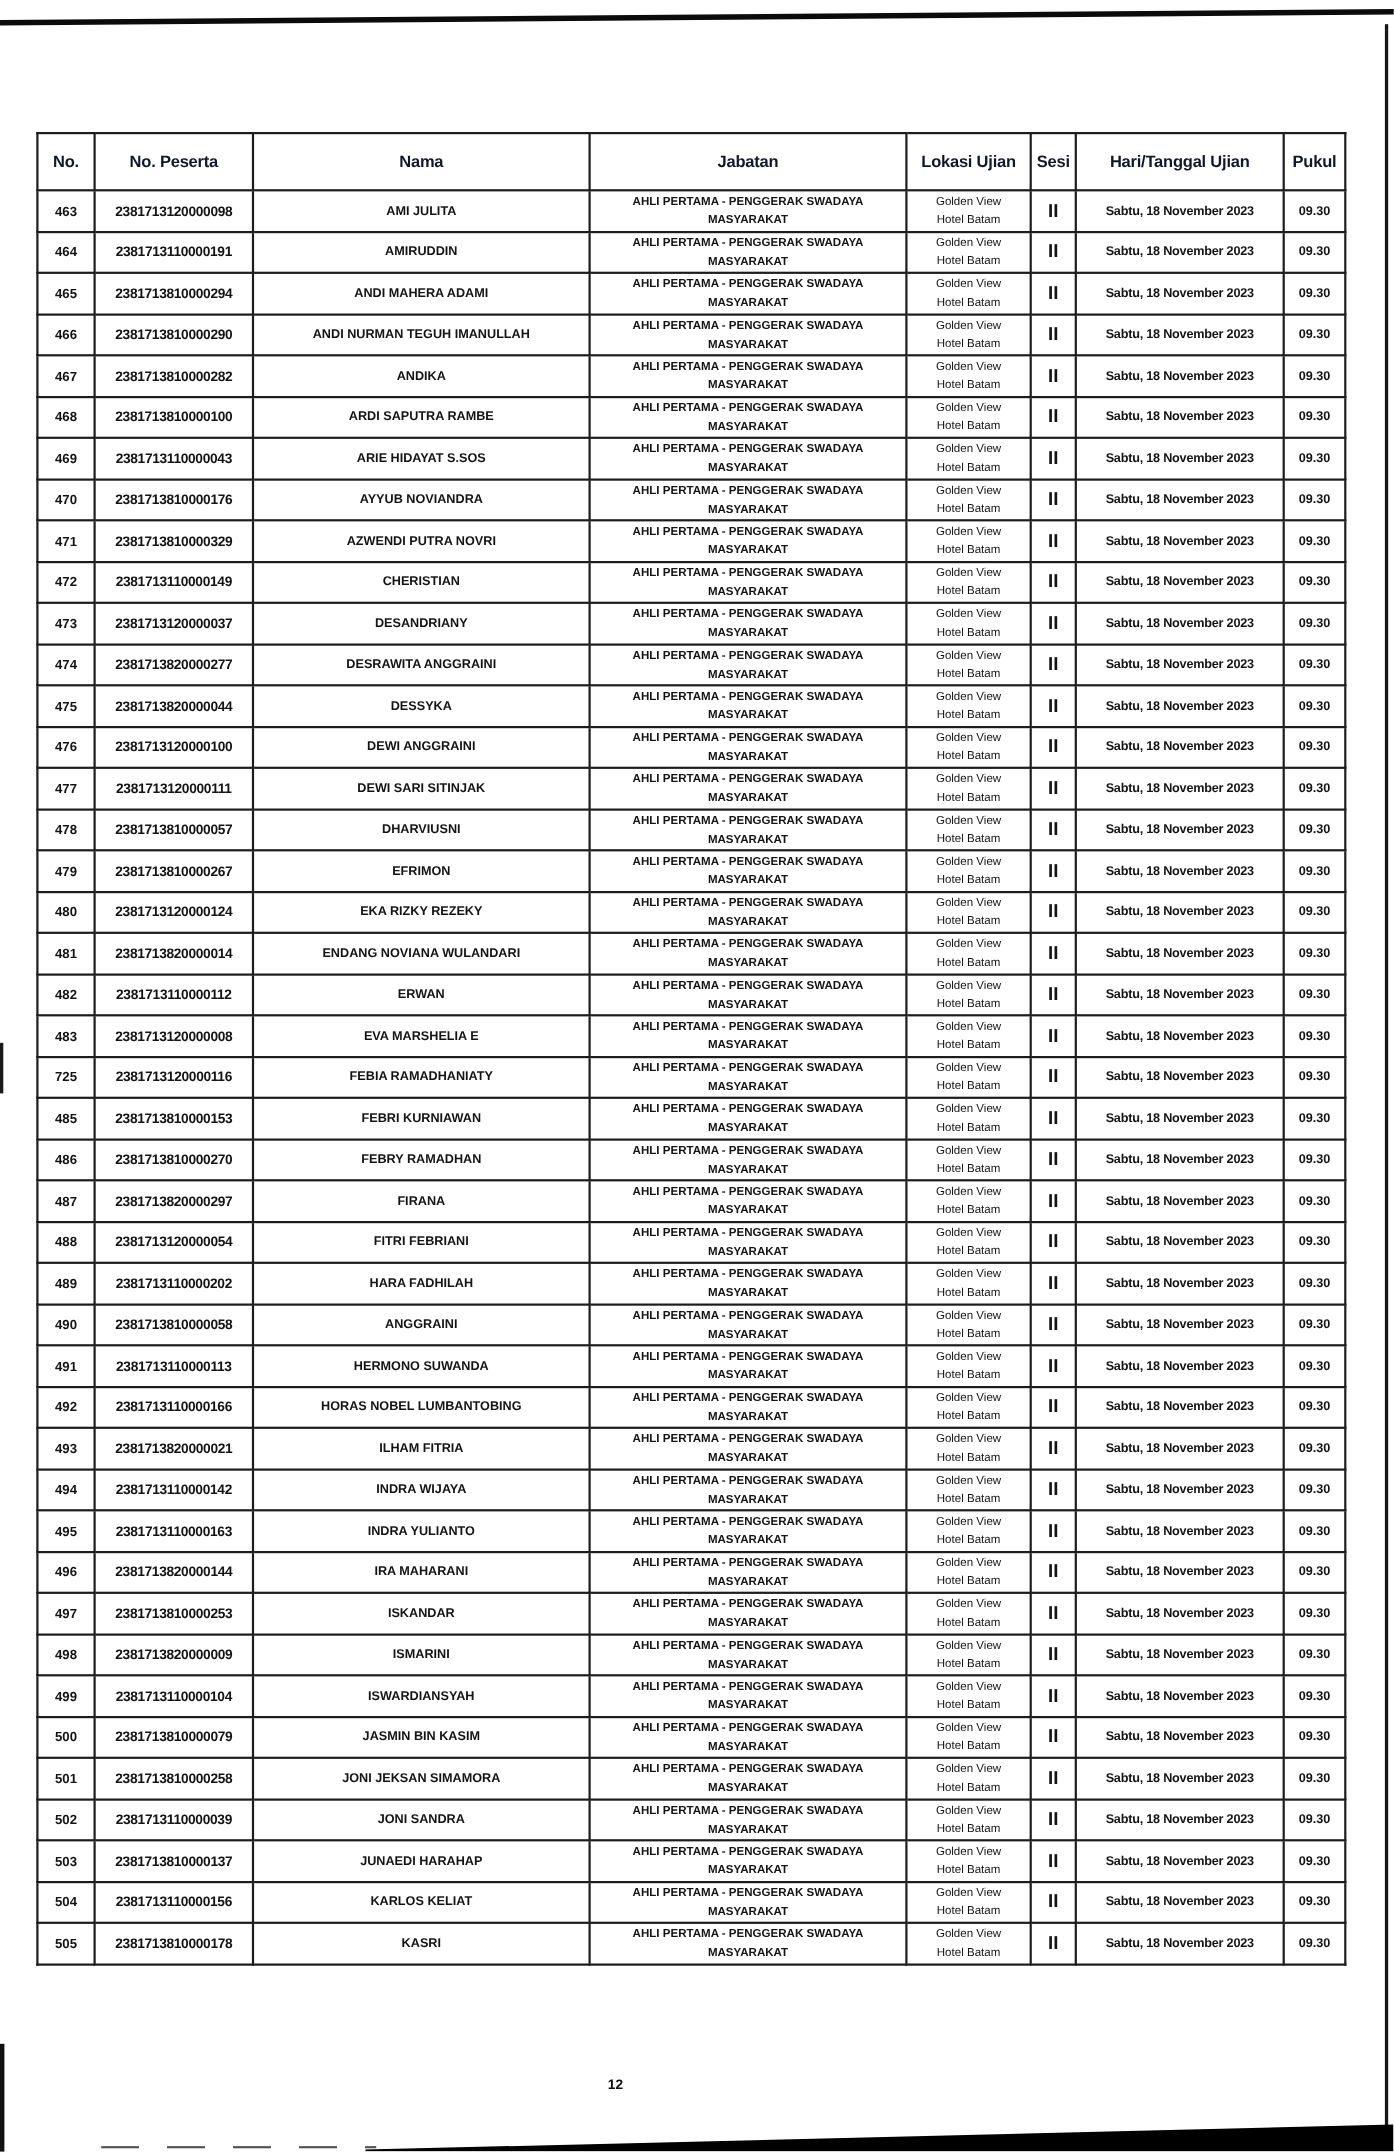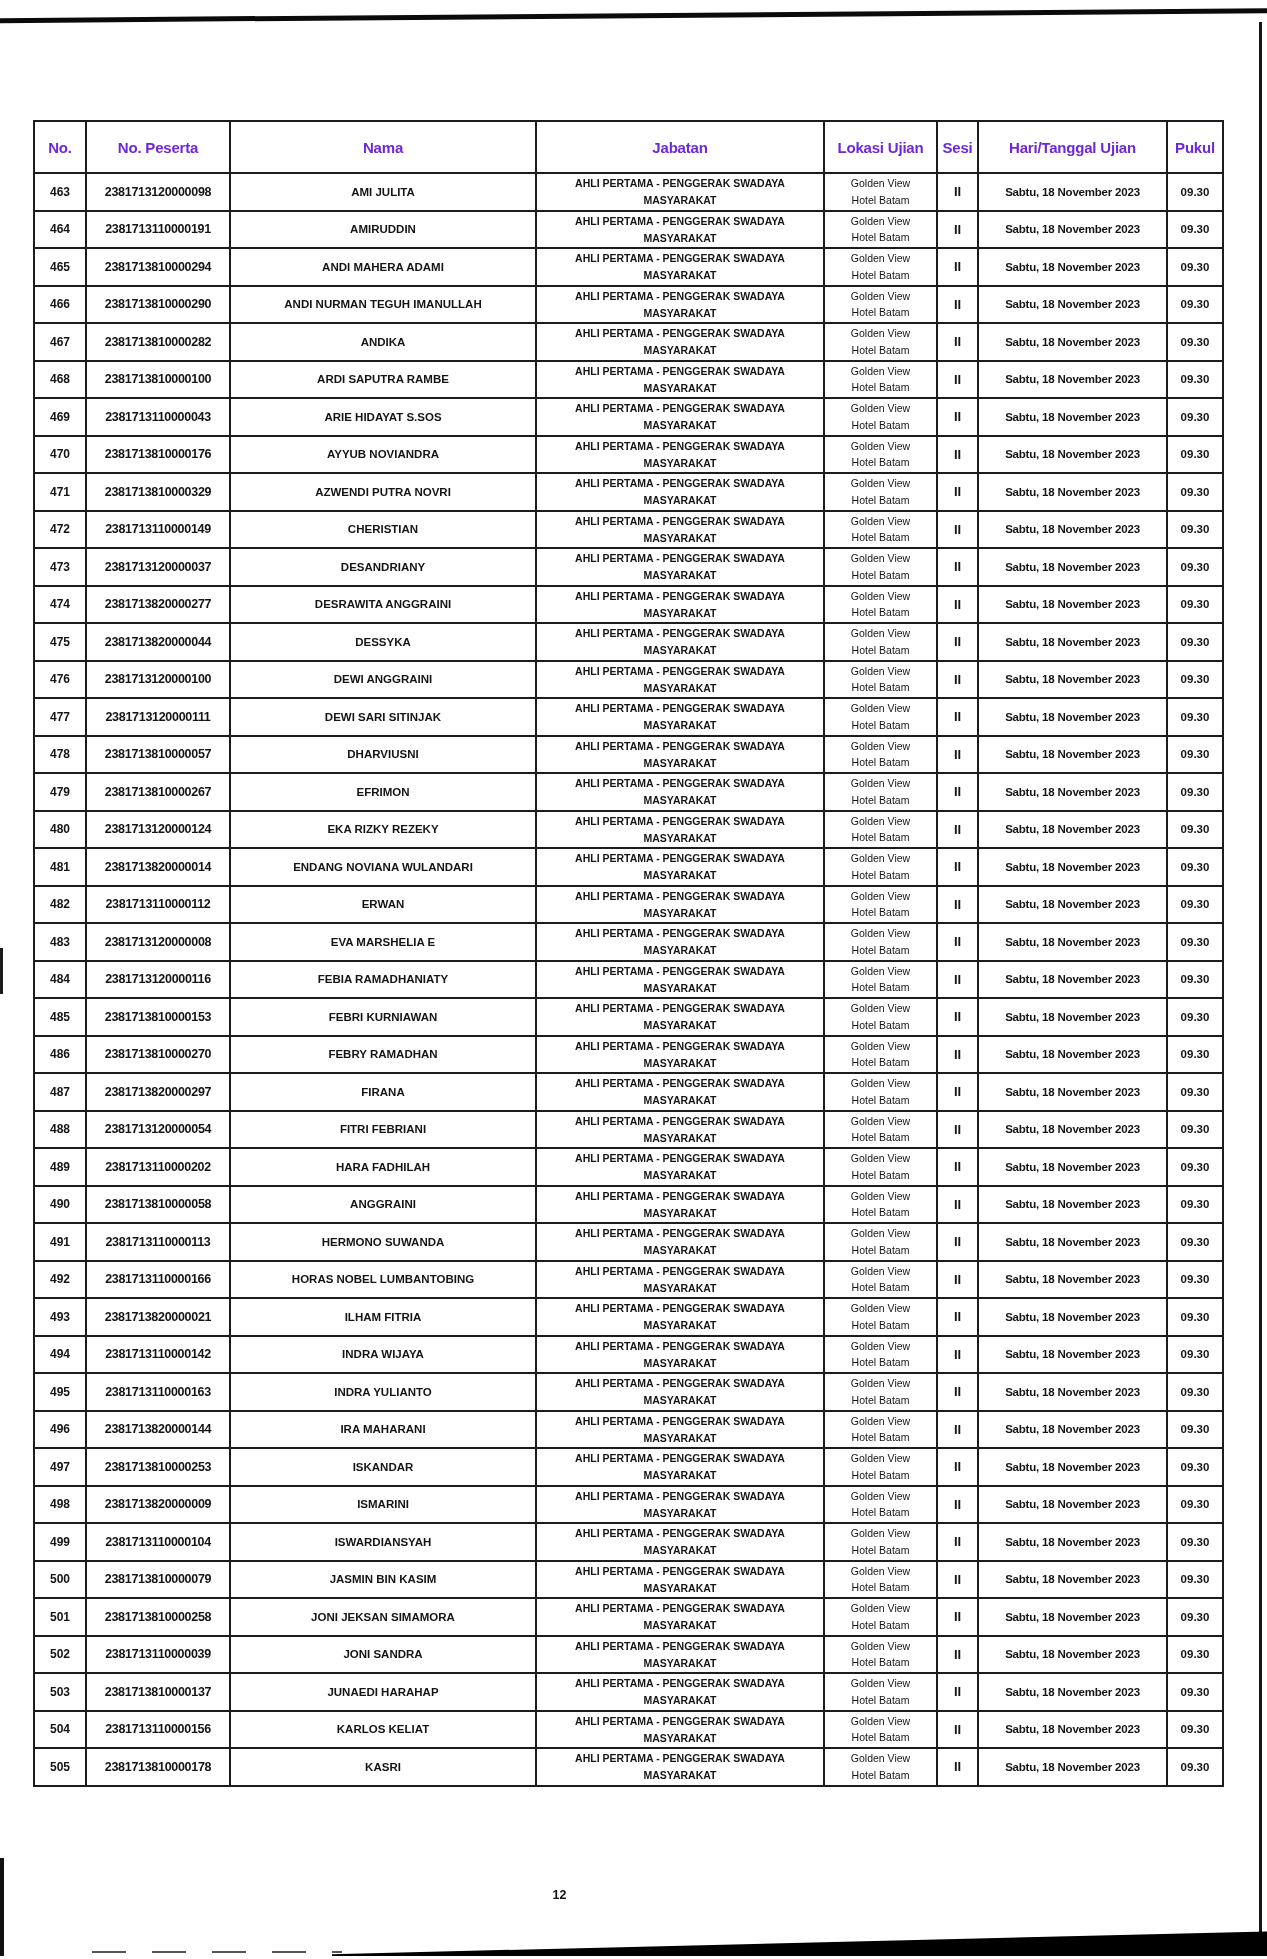--- a/index.html
+++ b/index.html
@@ -50,30 +50,30 @@
   .schedule-table col.c7 { width: 189px; }
   .schedule-table col.c8 { width: 56px; }
   .schedule-table th, .schedule-table td {
     border: 2px solid #1c1c1c;
     text-align: center; vertical-align: middle;
     padding: 0 2px;
     overflow: hidden;
   }
   .schedule-table thead th {
     height: 50px;
-    font-size: 15px; font-weight: bold; color: #6d28d9;
+    font-size: 15px; font-weight: bold; color: #0f172a;
     letter-spacing: -0.2px;
   }
   .schedule-table tbody td { height: 34.5px; }
   td.c-no      { font-size: 12px;   font-weight: bold; }
   td.c-peserta { font-size: 12.5px; font-weight: bold; letter-spacing: -0.3px; }
   td.c-nama    { font-size: 11.5px; font-weight: bold; }
   td.c-jabatan { font-size: 10.5px; font-weight: bold; line-height: 17px; padding-top: 1px; }
   td.c-lokasi  { font-size: 10.5px; font-weight: normal; line-height: 16.5px; }
-  td.c-sesi    { font-size: 13px;   font-weight: bold; }
+  td.c-sesi    { font-size: 17px;   font-weight: bold; }
   td.c-tanggal { font-size: 11.5px; font-weight: bold; letter-spacing: -0.2px; }
   td.c-pukul   { font-size: 11.5px; font-weight: bold; }
 
   .page-number {
     position: absolute; top: 1888px; left: 0; width: 1119px;
     text-align: center; font-size: 12.5px; font-weight: bold; color: #111;
   }
 </style>
 </head>
 <body>
@@ -439,21 +439,21 @@
     </td>
     <td class="c-lokasi">
       <div>Golden View</div>
       <div>Hotel Batam</div>
     </td>
     <td class="c-sesi">II</td>
     <td class="c-tanggal">Sabtu, 18 November 2023</td>
     <td class="c-pukul">09.30</td>
   </tr>
       <tr>
-    <td class="c-no">484</td>
+    <td class="c-no">725</td>
     <td class="c-peserta">2381713120000116</td>
     <td class="c-nama">FEBIA RAMADHANIATY</td>
     <td class="c-jabatan">
       <div>AHLI PERTAMA - PENGGERAK SWADAYA</div>
       <div>MASYARAKAT</div>
     </td>
     <td class="c-lokasi">
       <div>Golden View</div>
       <div>Hotel Batam</div>
     </td>

